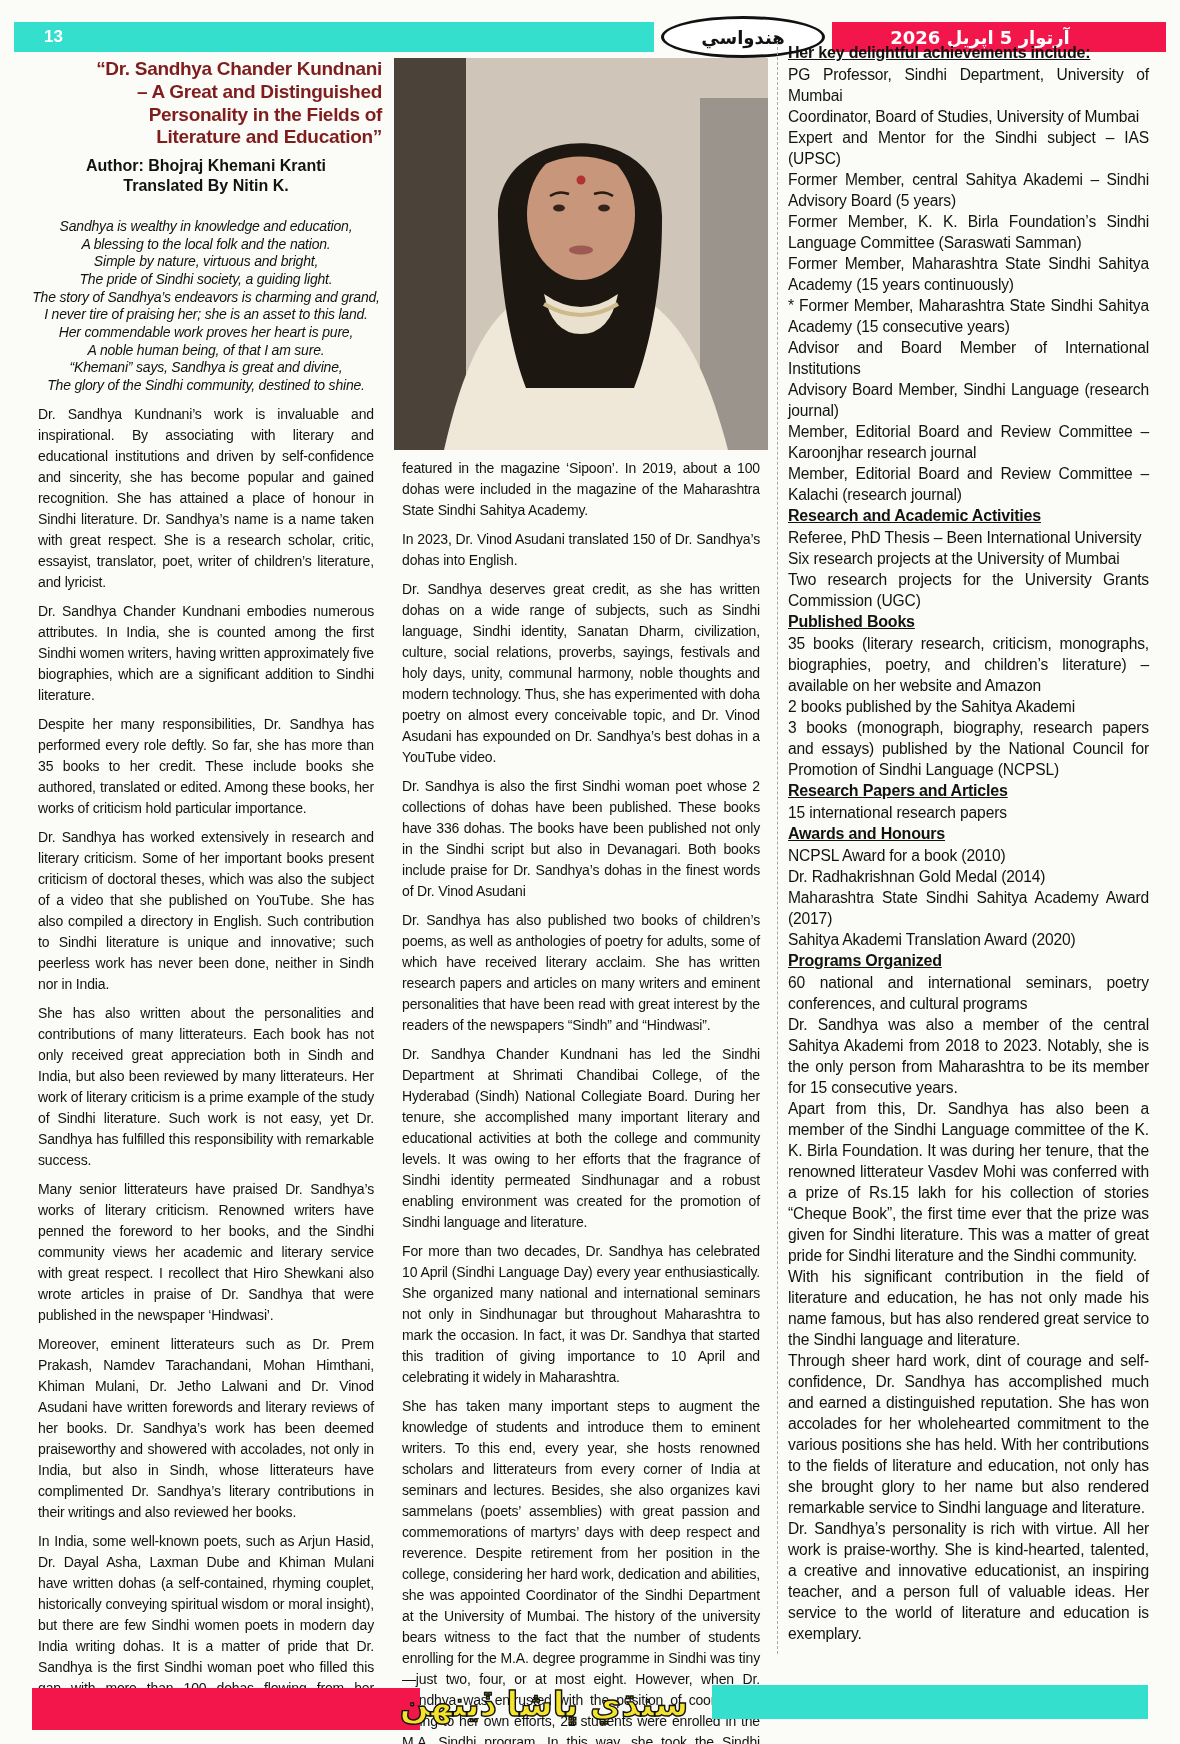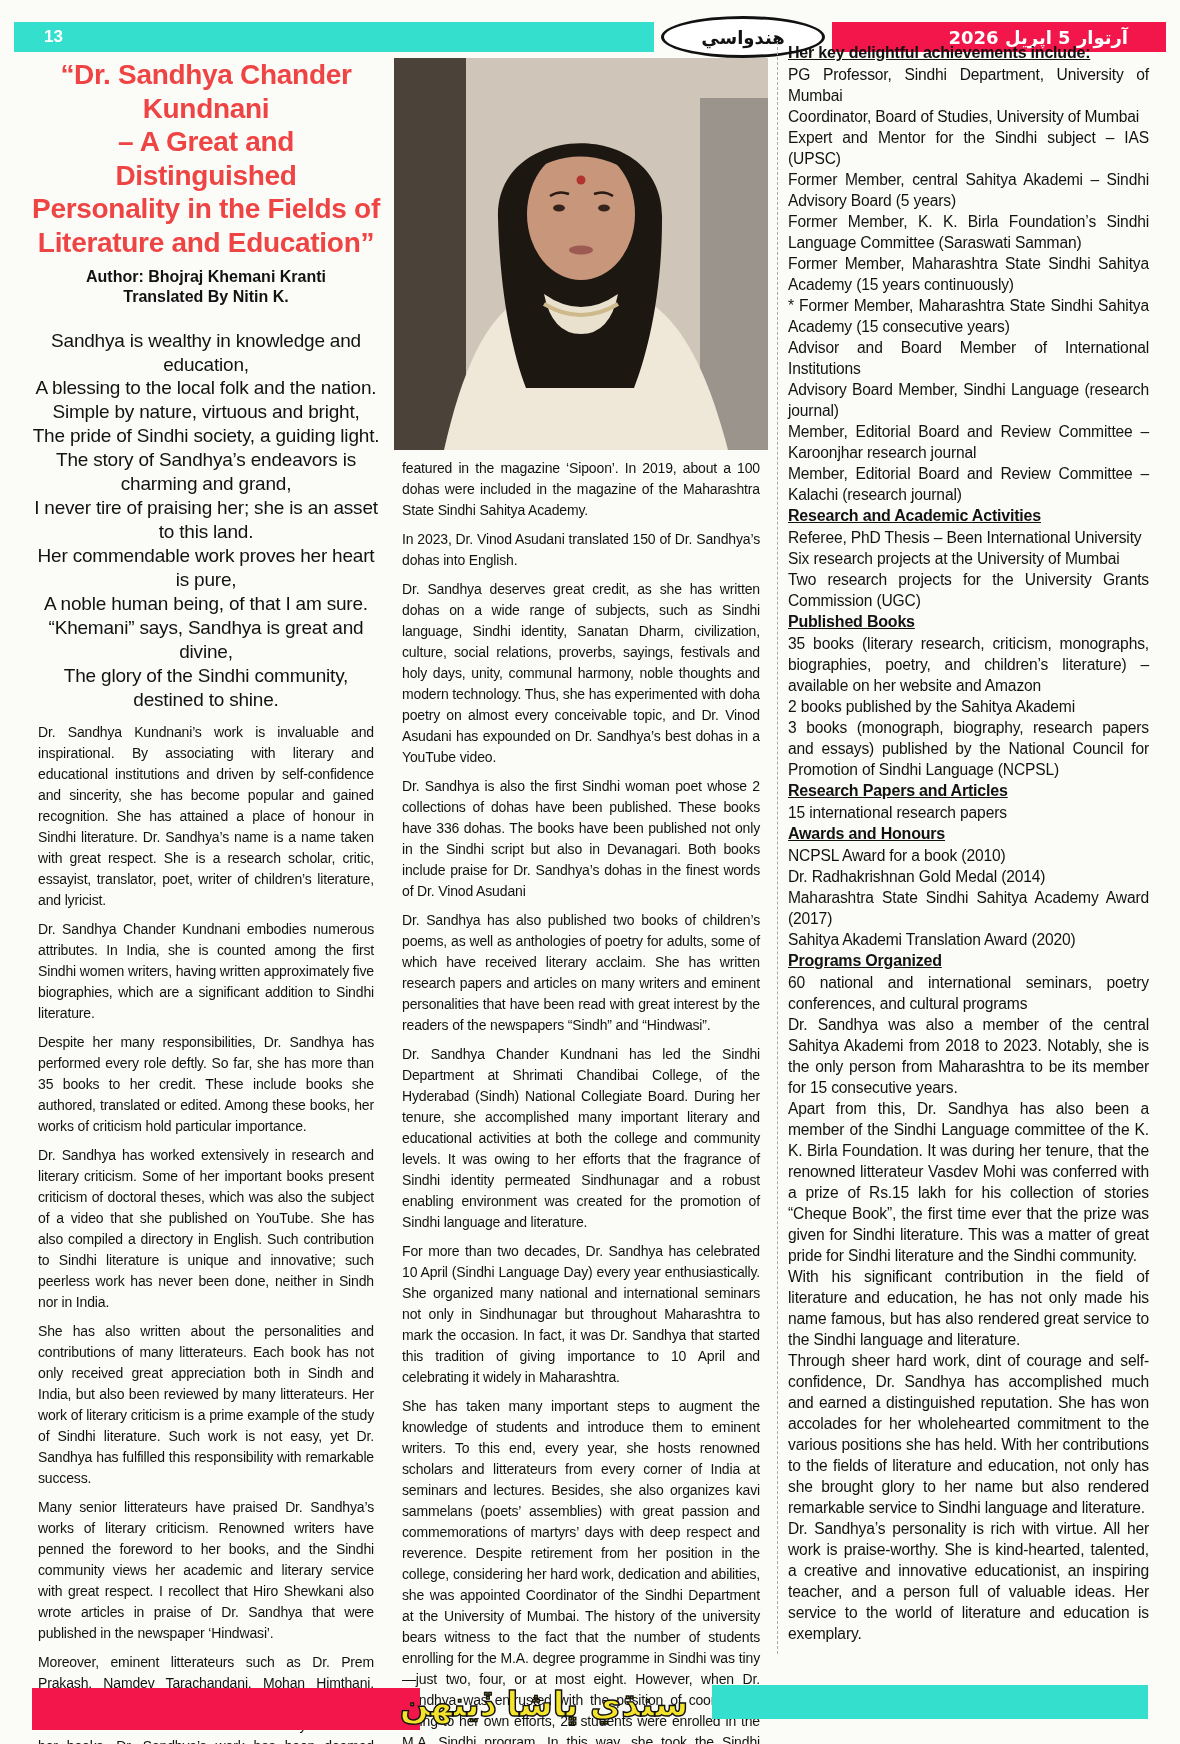--- a/index.html
+++ b/index.html
@@ -5,30 +5,30 @@
   html,body{margin:0;padding:0;background:#d8d8d4;}
   .page{position:relative;width:1180px;height:1744px;background:#fbfbf8;overflow:hidden;
         font-family:"Liberation Sans",sans-serif;color:#121212;}
   
   .topbar{position:absolute;left:14px;top:22px;width:1152px;height:30px;display:flex;}
   .bar-teal{width:640px;background:#35dfcd;display:flex;align-items:center;padding-left:30px;box-sizing:border-box;}
   .page-num{color:#fff;font-weight:bold;font-size:17px;}
   .logo-wrap{width:178px;display:flex;align-items:center;justify-content:center;background:#fbfbf8;}
   .logo-oval{border:3px solid #111;border-radius:50%;width:158px;height:36px;display:flex;align-items:center;justify-content:center;
              background:#fff;font-family:"DejaVu Sans",sans-serif;font-weight:bold;font-size:18px;direction:rtl;}
-  .bar-red{flex:1;background:#f2164a;display:flex;align-items:center;justify-content:flex-start;padding-right:38px;
+  .bar-red{flex:1;background:#f2164a;display:flex;align-items:center;justify-content:center;padding-right:38px;
            color:#fff;font-weight:bold;font-size:18px;direction:rtl;font-family:"DejaVu Sans",sans-serif;}
   
   .col{position:absolute;}
   .col-left{left:30px;top:58px;width:352px;}
   .col-mid{left:394px;top:58px;width:374px;}
   .col-right{left:777px;top:42px;width:372px;padding-left:10px;box-sizing:border-box;border-left:1px dashed #a9a9a9;min-height:1612px;}
-  h1.title{margin:0;color:#ef4444;font-size:28px;line-height:1.2;font-weight:bold;text-align:center;letter-spacing:-0.3px;}
+  h1.title{margin:0;color:#7f1d1d;font-size:19px;line-height:1.2;font-weight:bold;text-align:right;letter-spacing:-0.3px;}
   .byline{margin:7px 0 0 0;font-size:16px;font-weight:bold;text-align:center;line-height:1.25;}
-  .poem{margin:22px 0 10px 0;font-size:19px;line-height:1.26;text-align:center;letter-spacing:-0.2px;}
+  .poem{margin:22px 0 10px 0;font-style:italic;font-size:14px;line-height:1.26;text-align:center;letter-spacing:-0.2px;}
   .bp{margin:8px;font-size:14px;line-height:21px;text-align:justify;letter-spacing:-0.15px;}
   .col-left .bp:first-of-type{margin-top:14px;}
   .col-mid .bp:first-of-type{margin-top:8px;}
   
   .photo{width:374px;height:392px;background:#cfc5b8;overflow:hidden;}
   
   .rh{margin:0;font-size:16px;font-weight:bold;text-decoration:underline;line-height:22px;letter-spacing:-0.2px;}
   .rp{margin:0;font-size:15.6px;line-height:21px;text-align:justify;letter-spacing:-0.15px;}
   
   .footer-red{position:absolute;left:32px;top:1688px;width:388px;height:42px;background:#f2164a;}

